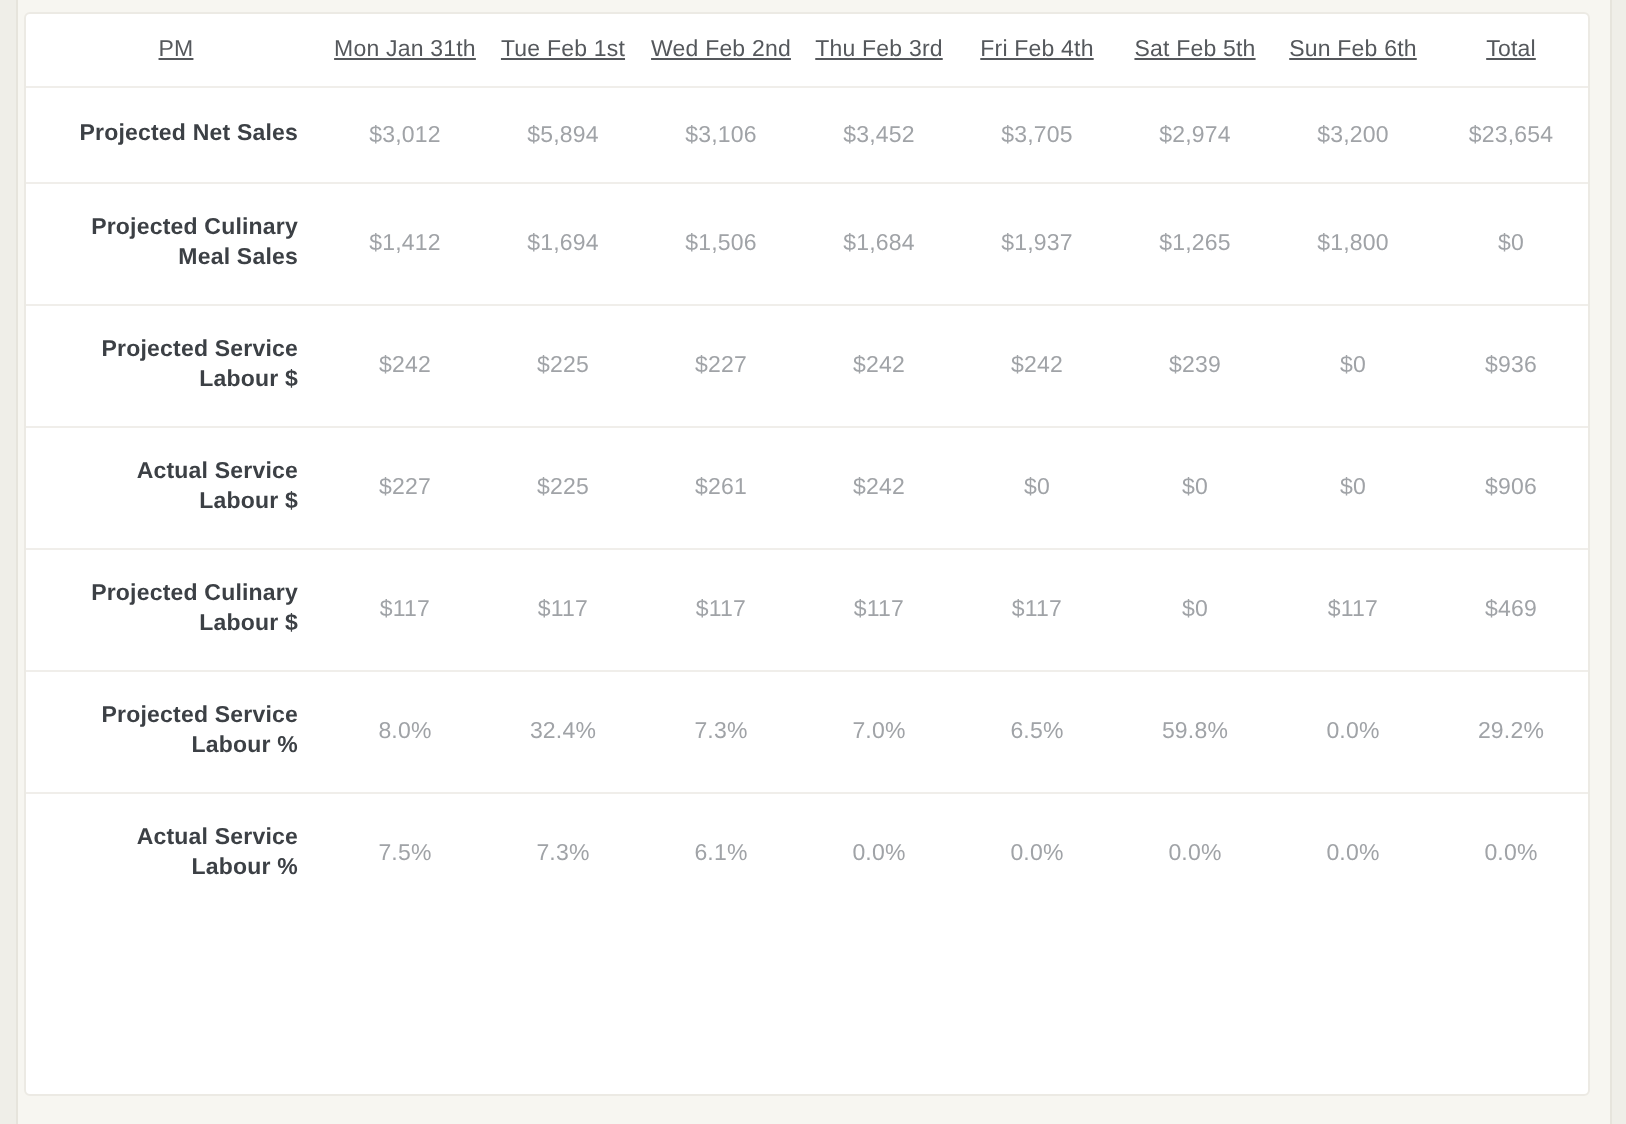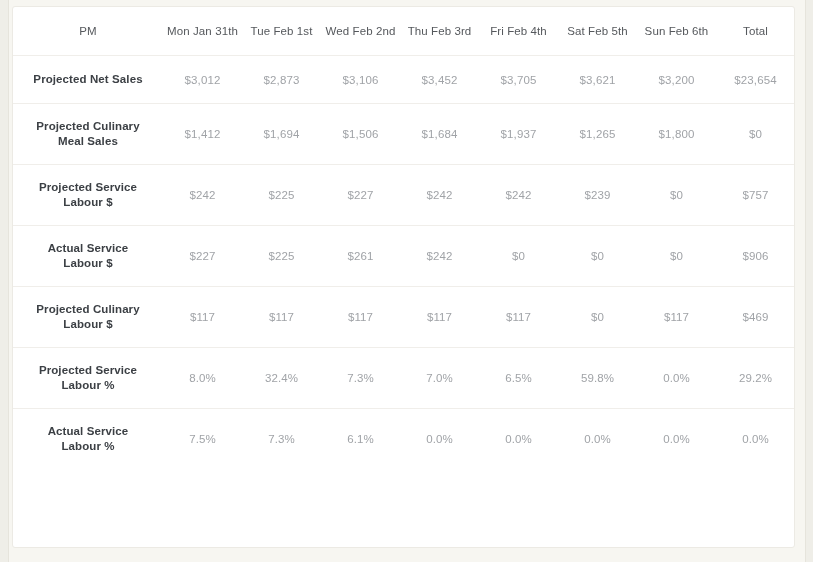--- a/index.html
+++ b/index.html
@@ -55,25 +55,26 @@
     text-align: center;
     vertical-align: middle;
     padding: 0;
   }
 
   
   col.col-label { width: 150px; }
   col.col-data  { width: 79px; }
 
   thead th {
-    height: 48px;
+    height: 36px;
     font-size: 11.5px;
     font-weight: 400;
     color: #55585c;
     letter-spacing: 0.1px;
+    text-decoration: underline;
   }
   thead th.label-head {
     color: #55585c;
   }
 
   tbody tr {
     border-top: 1px solid #f0eeea;
   }
   tbody tr:first-child {
     border-top: 1px solid #f0eeea;
@@ -89,21 +90,21 @@
   tbody td.row-label {
     color: #3c4045;
     font-weight: 700;
     font-size: 11.5px;
     line-height: 15px;
     padding: 0 14px;
   }
 
   tbody tr.tall td { height: 60px; }
 
-  .lbl-line { display: block; }
+  .lbl-line { display: block; text-align: right; }
 </style>
 </head>
 <body>
 
 <div class="page-gutter-left"></div>
 <div class="page-gutter-right"></div>
 
 <div class="report-card">
   <table class="report-table">
     <colgroup>
@@ -129,25 +130,25 @@
         <th>Sun Feb 6th</th>
         <th>Total</th>
       </tr>
     </thead>
     <tbody id="table-body">
         <tr>
           <td class="row-label">
             <span class="lbl-line">Projected Net Sales</span>
           </td>
           <td>$3,012</td>
-          <td>$2,873</td>
+          <td>$5,894</td>
           <td>$3,106</td>
           <td>$3,452</td>
           <td>$3,705</td>
-          <td>$3,621</td>
+          <td>$2,974</td>
           <td>$3,200</td>
           <td>$23,654</td>
         </tr>
         <tr class="tall">
           <td class="row-label">
             <span class="lbl-line">Projected Culinary</span>
             <span class="lbl-line">Meal Sales</span>
           </td>
           <td>$1,412</td>
           <td>$1,694</td>
@@ -163,21 +164,21 @@
             <span class="lbl-line">Projected Service</span>
             <span class="lbl-line">Labour $</span>
           </td>
           <td>$242</td>
           <td>$225</td>
           <td>$227</td>
           <td>$242</td>
           <td>$242</td>
           <td>$239</td>
           <td>$0</td>
-          <td>$757</td>
+          <td>$936</td>
         </tr>
         <tr class="tall">
           <td class="row-label">
             <span class="lbl-line">Actual Service</span>
             <span class="lbl-line">Labour $</span>
           </td>
           <td>$227</td>
           <td>$225</td>
           <td>$261</td>
           <td>$242</td>

